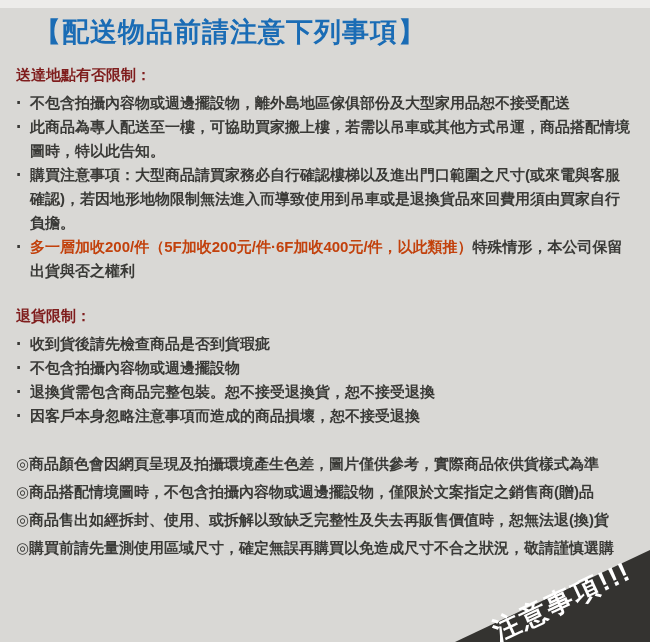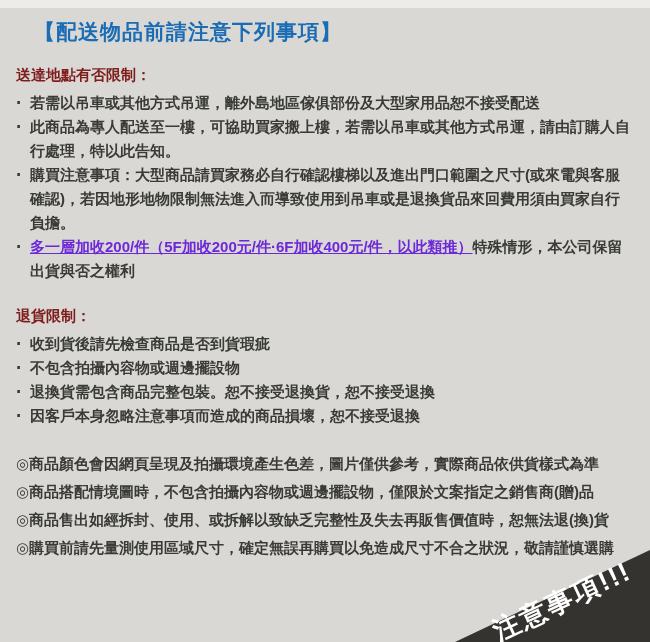--- a/index.html
+++ b/index.html
@@ -22,21 +22,21 @@
   .content{
     position:relative;
     padding:14px 18px 0 16px;
     box-sizing:border-box;
     color:#3a3a37;
     font-size:15px;
     font-weight:bold;
   }
   .title{
     color:#1a6cb5;
-    font-size:21px;
+    font-size:27px;
     font-weight:bold;
     letter-spacing:1px;
     margin:2px 0 16px 18px;
     line-height:32px;
   }
   .section{margin-bottom:22px;}
   .section-heading{
     color:#7f1d1d;
     font-weight:bold;
     line-height:22px;
@@ -47,21 +47,21 @@
     line-height:24px;
   }
   .bullet{
     flex:none;
     width:14px;
   }
   .bullet-text{
     white-space:pre-wrap;
     flex:1;
   }
-  .bullet-text .red{color:#6d28d9;text-decoration:underline;}
+  .bullet-text .red{color:#c2410c;}
   .notes{margin-top:20px;}
   .note-line{
     line-height:28px;
     white-space:pre-wrap;
   }
   .ribbon-triangle{
     position:absolute;
     left:0;top:0;
     pointer-events:none;
   }
@@ -86,25 +86,25 @@
   <div class="top-strip" style="background: rgb(237, 236, 234);"></div>
 
   <div class="content">
     <div class="title" style="color: rgb(26, 108, 181);">【配送物品前請注意下列事項】</div>
 
     <div>
         <div class="section">
           <div class="section-heading">送達地點有否限制：</div>
           <div class="bullet-item">
             <span class="bullet">‧</span>
-            <span class="bullet-text"><span>若需以吊車或其他方式吊運，離外島地區傢俱部份及大型家用品恕不接受配送</span></span>
+            <span class="bullet-text"><span>不包含拍攝內容物或週邊擺設物，離外島地區傢俱部份及大型家用品恕不接受配送</span></span>
           </div>
           <div class="bullet-item">
             <span class="bullet">‧</span>
-            <span class="bullet-text"><span>此商品為專人配送至一樓，可協助買家搬上樓，若需以吊車或其他方式吊運，請由訂購人自行處理，特以此告知。</span></span>
+            <span class="bullet-text"><span>此商品為專人配送至一樓，可協助買家搬上樓，若需以吊車或其他方式吊運，商品搭配情境圖時，特以此告知。</span></span>
           </div>
           <div class="bullet-item">
             <span class="bullet">‧</span>
             <span class="bullet-text"><span>購買注意事項：大型商品請買家務必自行確認樓梯以及進出門口範圍之尺寸(或來電與客服確認)，若因地形地物限制無法進入而導致使用到吊車或是退換貨品來回費用須由買家自行負擔。</span></span>
           </div>
           <div class="bullet-item">
             <span class="bullet">‧</span>
             <span class="bullet-text"><span class="red">多一層加收200/件（5F加收200元/件·6F加收400元/件，以此類推）</span><span>特殊情形，本公司保留出貨與否之權利</span></span>
           </div>
         </div>

